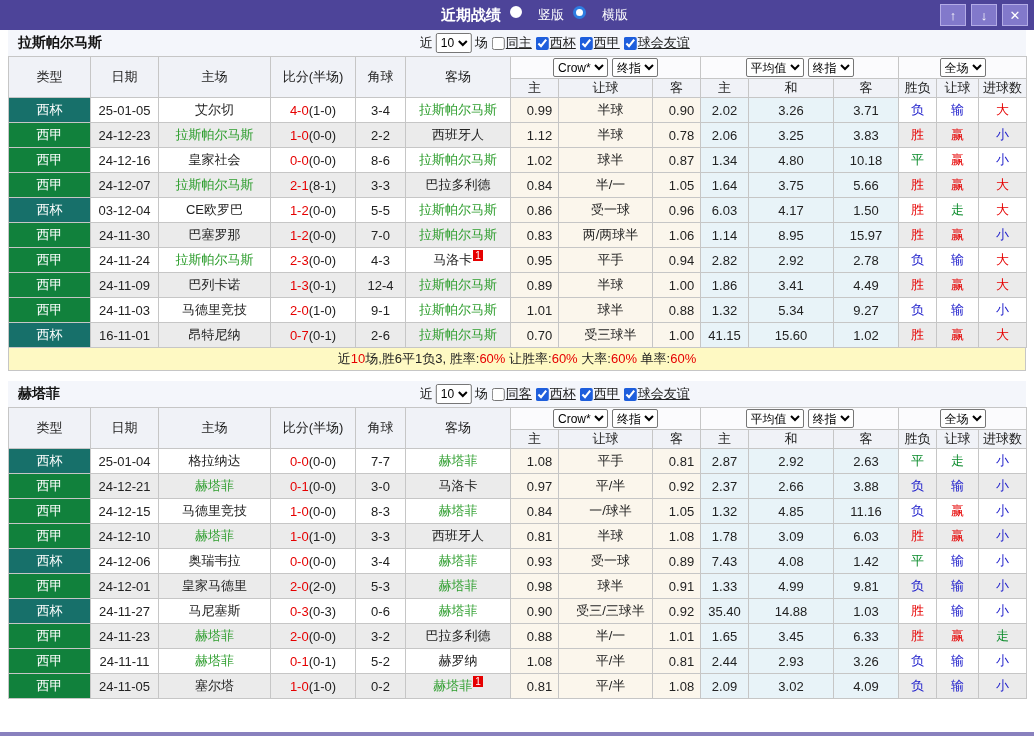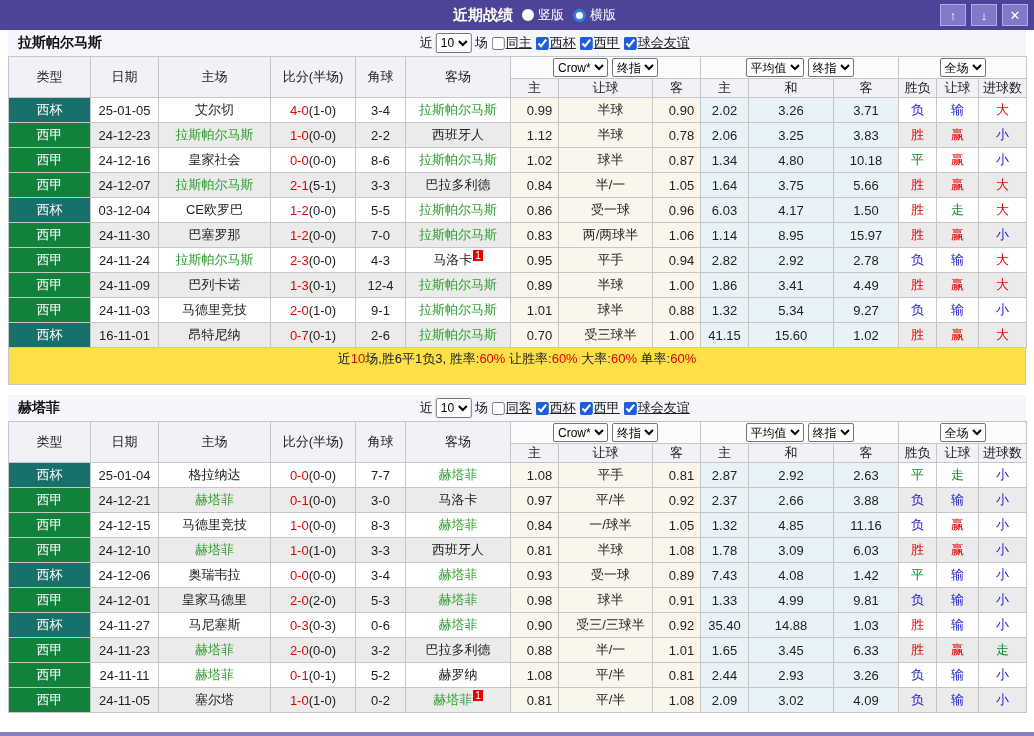--- a/index.html
+++ b/index.html
@@ -4,21 +4,21 @@
 <style>
   * { box-sizing: border-box; }
   html,body { margin:0; padding:0; background:#fff; }
   body { font-family:"Liberation Sans","DejaVu Sans",sans-serif; }
   .window { width:1034px; height:736px; background:#fff; position:relative; overflow:hidden; display:flex; flex-direction:column; }
 
   
   .titlebar { flex:0 0 30px; background:#4D4499; position:relative; display:flex; align-items:center; justify-content:center;padding-left:35px; }
   .title-group { display:flex; align-items:center; gap:9px; color:#fff; }
   .win-title { font-weight:bold; font-size:15px; color:#fff; }
-  .radio-opt { display:flex; align-items:center; gap:4px; font-size:13px; cursor:pointer; color:#fff; }
+  .radio-opt { display:flex; gap:16px; font-size:13px; cursor:pointer; color:#fff; }
   .radio-dot { width:12px; height:12px; border-radius:50%; background:#fff; border:2px solid #fff; display:inline-block; }
   .radio-dot.off { background:#fff; border:3px solid #2E7DE1; width:13px; height:13px; }
   .titlebar-buttons { position:absolute; right:6px; top:4px; display:flex; gap:5px; }
   .tb-btn { width:26px; height:22px; background:#8279CB; border:1px solid #B3ABE6; color:#fff; font-size:13px; font-weight:bold;
             display:flex; align-items:center; justify-content:center; cursor:pointer; }
 
   
   .section { margin:0 8px; }
   .team-row { height:26px; display:flex; align-items:center; position:relative; background:#F4F6FB; }
   .team-name { font-weight:bold; font-size:14px; color:#111; margin-left:10px; }
@@ -40,21 +40,21 @@
   tbody td.type.cup { background:#17706A; }
   tbody td.type.league { background:#11813C; }
   tbody td.cream { background:#FBF6EC !important;padding-left:12px; }
   tbody td.blue { background:#E8F3F8 !important; }
   .tg { color:#2E9E2E; }
   .sc { color:#E60000; }
   .rc { background:#E60000; color:#fff; font-size:10px; line-height:12px; padding:0 2px; margin-left:1px; vertical-align:super; }
   td.res-win { color:#E60000; }
   td.res-lose { color:#2121CC; }
   td.res-draw { color:#0B8B2B; }
-  .summary { width:1018px; border:1px solid #C6C6C6; border-top:none; height:37px; line-height:22px; text-align:center; font-size:13px; color:#222; background:#fde047; }
+  .summary { width:1018px; border:1px solid #C6C6C6; border-top:none; height:23px; line-height:22px; text-align:center; font-size:13px; color:#222; background:#fef9c3; }
   .summary .red { color:#E60000; }
   .gap { flex:0 0 10px; }
   .bottom-bar { flex:0 0 4px; background:#8981BE; margin-top:auto; }
 </style>
 </head>
 <body>
 
 <div class="window">
 
   <div class="titlebar">
@@ -204,21 +204,21 @@
             <td class="blue">4.80</td>
             <td class="blue">10.18</td>
             <td class="res-draw">平</td>
             <td class="res-win">赢</td>
             <td class="res-lose">小</td>
           </tr>
           <tr class="alt">
             <td class="type league">西甲</td>
             <td>24-12-07</td>
             <td><span class="tg">拉斯帕尔马斯</span></td>
-            <td><span class="sc">2-1</span><span>(5-1)</span></td>
+            <td><span class="sc">2-1</span><span>(8-1)</span></td>
             <td>3-3</td>
             <td><span class="">巴拉多利德</span></td>
             <td class="cream">0.84</td>
             <td class="cream">半/一</td>
             <td class="cream">1.05</td>
             <td class="blue">1.64</td>
             <td class="blue">3.75</td>
             <td class="blue">5.66</td>
             <td class="res-win">胜</td>
             <td class="res-win">赢</td>

